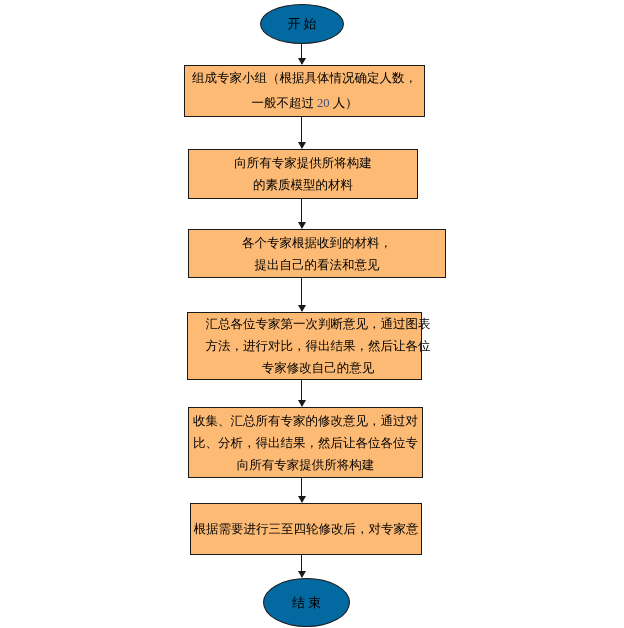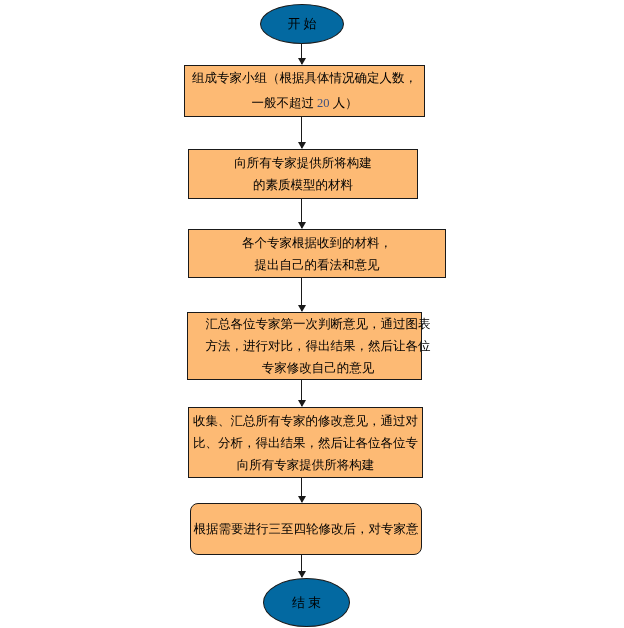--- a/index.html
+++ b/index.html
@@ -46,21 +46,21 @@
     text-align: center;
     font-size: 12.5px;
     line-height: 22px;
     white-space: nowrap;
   }
   .b1 { left: 184px; top: 65px;  width: 241px; height: 52px; line-height: 25px; }
   .b2 { left: 188px; top: 149px; width: 230px; height: 50px; }
   .b3 { left: 188px; top: 229px; width: 258px; height: 49px; }
   .b4 { left: 187px; top: 312px; width: 235px; height: 68px; padding-left: 27px; }
   .b5 { left: 188px; top: 407px; width: 235px; height: 71px; }
-  .b6 { left: 190px; top: 503px; width: 232px; height: 52px; border-radius: 8px; }
+  .b6 { left: 190px; top: 503px; width: 232px; height: 52px; }
 
   .num {
     color: var(--accent, #3f517e);
     font-family: "Liberation Serif", serif;
   }
 
   
   .arrow {
     position: absolute;
     width: 1px;

